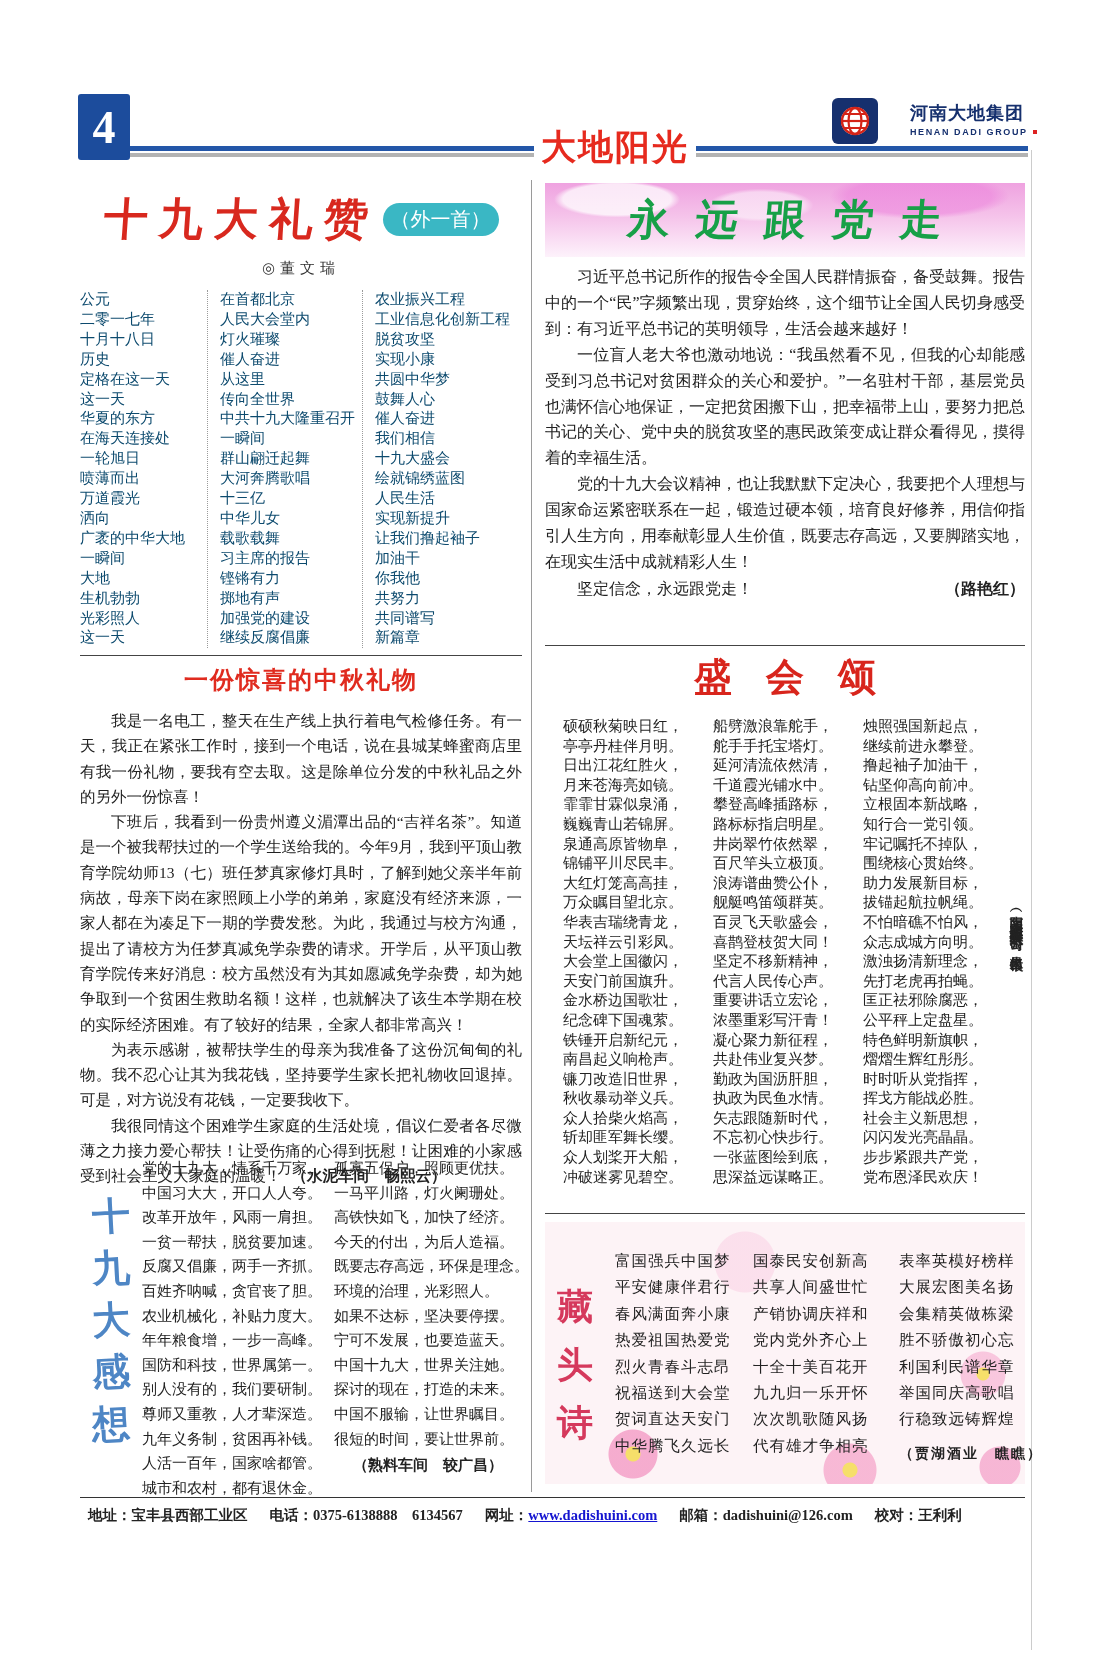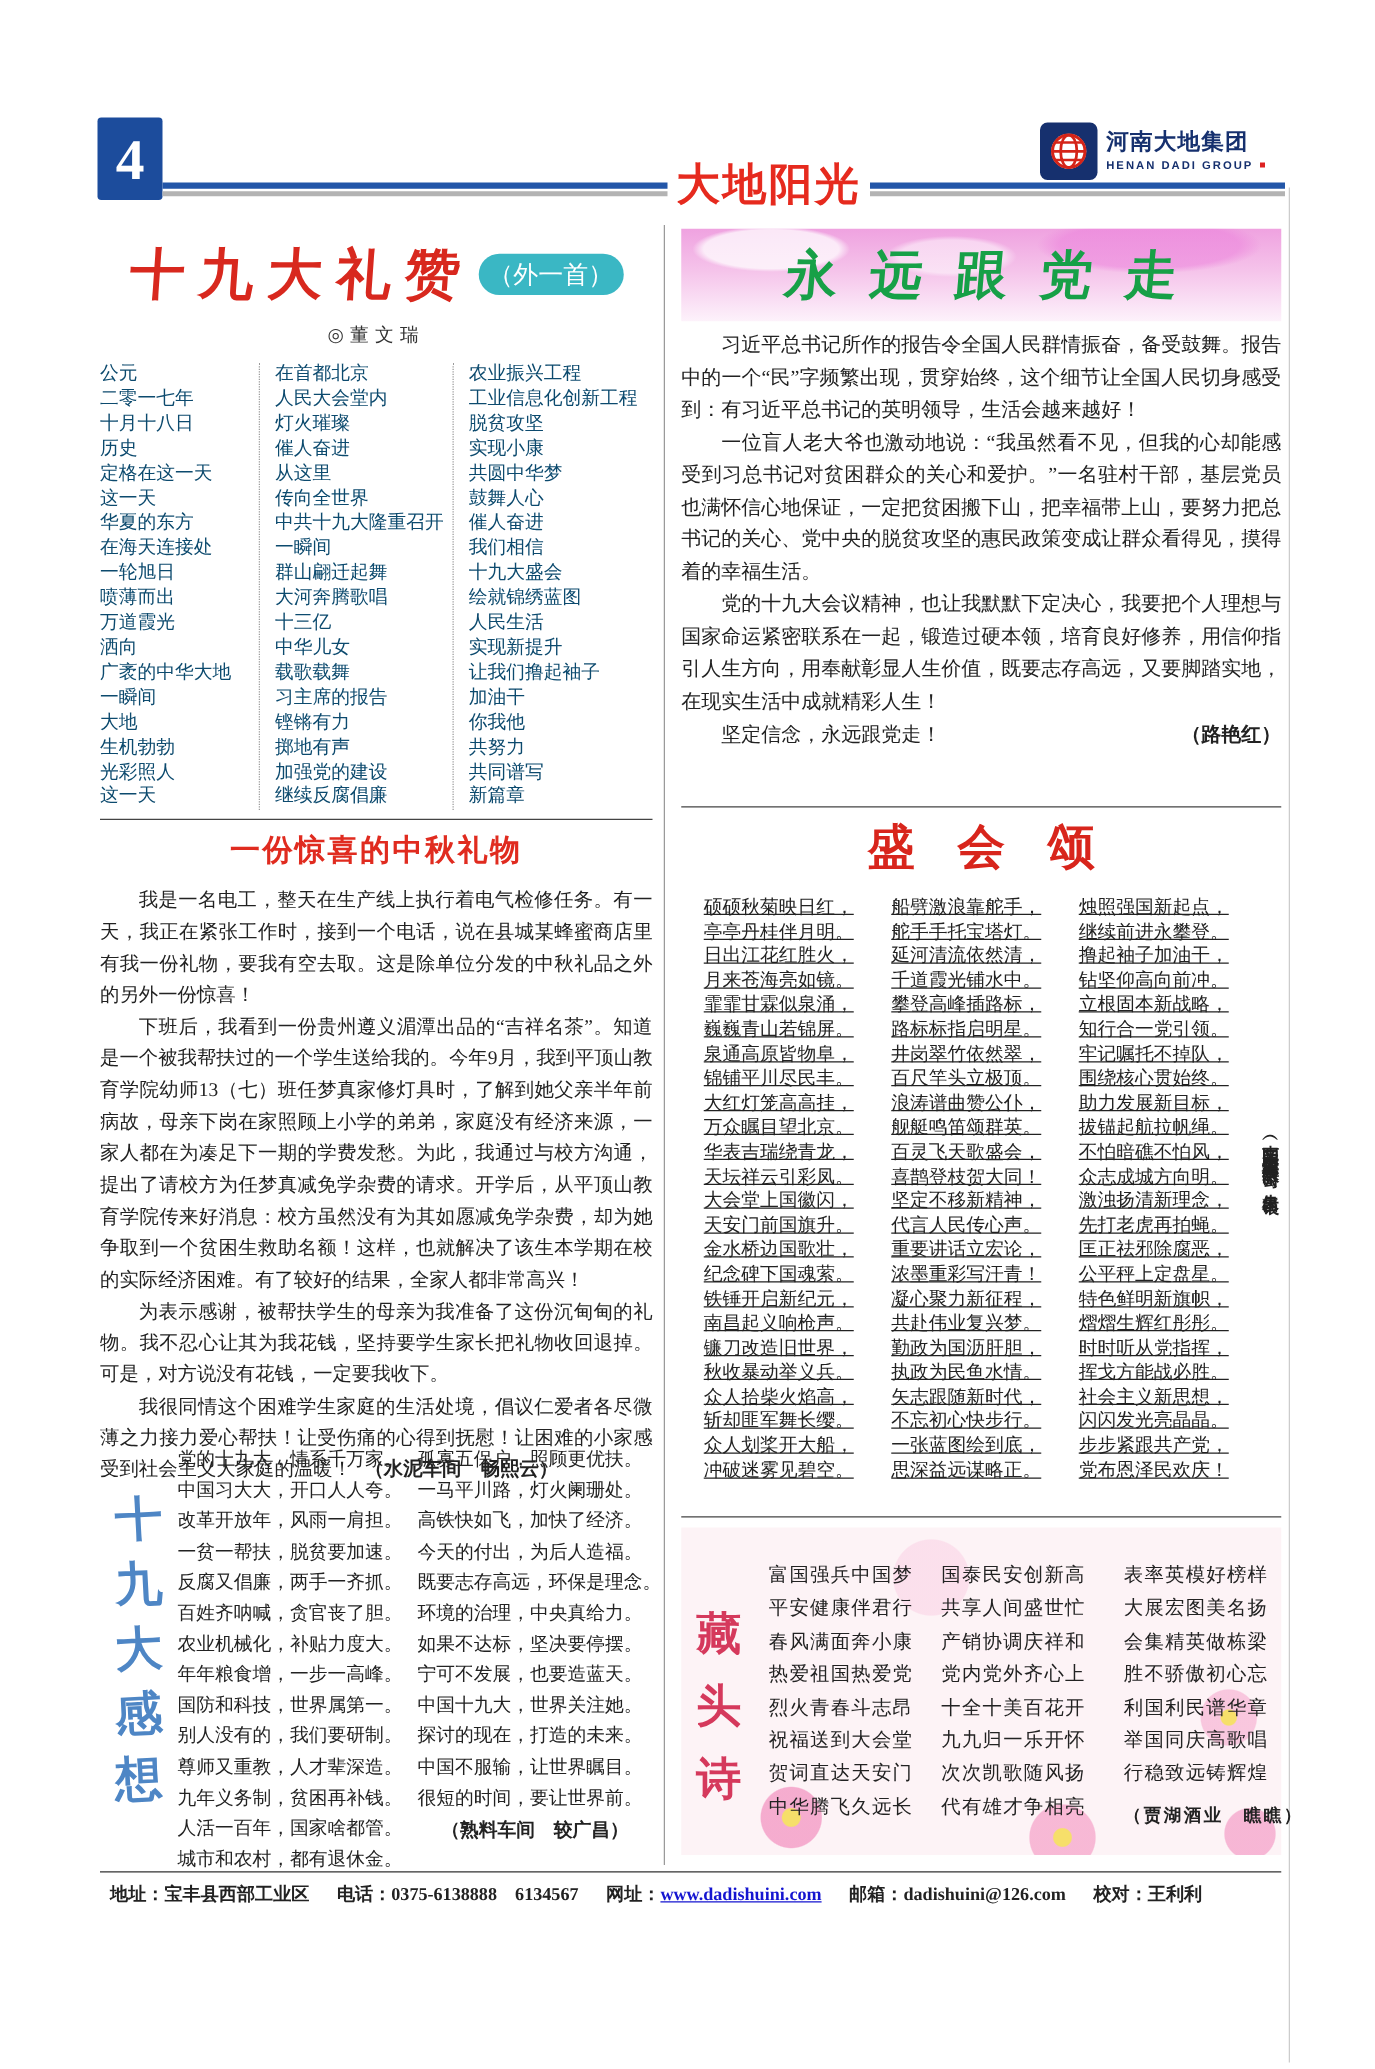--- a/index.html
+++ b/index.html
@@ -8,21 +8,21 @@
   .abs{position:absolute;}
 
   
   .pagebox{left:78px;top:94px;width:52px;height:66px;background:#1c4c9c;color:#fff;
     display:flex;align-items:center;justify-content:center;font-size:46px;font-weight:bold;
     border-radius:3px;font-family:"Liberation Serif",serif;}
   .rule-blue{height:5px;background:#2356a8;}
   .rule-gray{height:4px;background:#b3b3b3;}
   .masthead{left:538px;top:124px;width:154px;text-align:center;font-size:35px;font-weight:bold;
     color:#e62a1e;font-family:"Liberation Sans",sans-serif;letter-spacing:2px;}
-  .logo{left:832px;top:98px;display:flex;align-items:flex-start;}
+  .logo{left:832px;top:98px;display:flex;align-items:flex-start;gap:25px;}
   .logo-mark{width:46px;height:46px;background:#16306e;border-radius:6px;display:flex;
     align-items:center;justify-content:center;}
   .logo-text{margin-left:7px;padding-top:3px;}
   .logo-cn{font-size:18px;font-weight:bold;color:#16306e;font-family:"Liberation Sans",sans-serif;letter-spacing:1px;}
   .logo-en{font-size:9px;font-weight:bold;color:#16306e;font-family:"Liberation Sans",sans-serif;
     letter-spacing:1.6px;margin-top:2px;display:flex;align-items:center;}
   .red-dot{display:inline-block;width:4px;height:4px;background:#d22;margin-left:5px;}
   .edge-line{left:1031px;top:150px;width:1px;height:1500px;background:#cccccc;}
   .col-divider{left:531px;top:180px;width:1px;height:1312px;background:#9a9a9a;}
 
@@ -74,21 +74,21 @@
   .party-close .closing{text-indent:2em;}
   .party-close .attr{font-weight:bold;white-space:nowrap;}
 
   .hr-right1{left:545px;top:645px;width:480px;border-top:1px solid #444;}
 
   
   .sec-sh{left:545px;top:652px;width:480px;}
   .sh-title{text-align:center;font-size:38px;font-weight:bold;color:#d8251c;letter-spacing:34px;
     text-indent:34px;white-space:nowrap;}
   .sh-grid{margin-top:14px;display:grid;grid-template-columns:150px 150px 150px 30px;}
-  .sh-col{font-size:15px;line-height:19.6px;padding-left:18px;text-decoration:underline;}
+  .sh-col{font-size:15px;line-height:19.6px;padding-left:18px;}
   .sh-col .line{white-space:nowrap;}
   .sh-vattr{writing-mode:vertical-rl;font-size:13.5px;font-weight:bold;margin-top:186px;
     letter-spacing:2px;height:290px;white-space:nowrap;}
 
   .hr-right2{left:545px;top:1213px;width:480px;border-top:1px solid #444;}
 
   
   .sec-ct{left:545px;top:1222px;width:480px;height:262px;
     background-color:#fdf3f6;
     background-image:
@@ -258,21 +258,21 @@
         <div class="line">人活一百年，国家啥都管。</div>
         <div class="line">城市和农村，都有退休金。</div>
       </div>
     <div class="gx-col">
       <div>
           <div class="line">孤寡五保户，照顾更优扶。</div>
           <div class="line">一马平川路，灯火阑珊处。</div>
           <div class="line">高铁快如飞，加快了经济。</div>
           <div class="line">今天的付出，为后人造福。</div>
           <div class="line">既要志存高远，环保是理念。</div>
-          <div class="line">环境的治理，中央真给力。</div>
+          <div class="line">环境的治理，光彩照人。</div>
           <div class="line">如果不达标，坚决要停摆。</div>
           <div class="line">宁可不发展，也要造蓝天。</div>
           <div class="line">中国十九大，世界关注她。</div>
           <div class="line">探讨的现在，打造的未来。</div>
           <div class="line">中国不服输，让世界瞩目。</div>
           <div class="line">很短的时间，要让世界前。</div>
         </div>
       <div class="gx-attr">（熟料车间　较广昌）</div>
     </div>
   </div>

